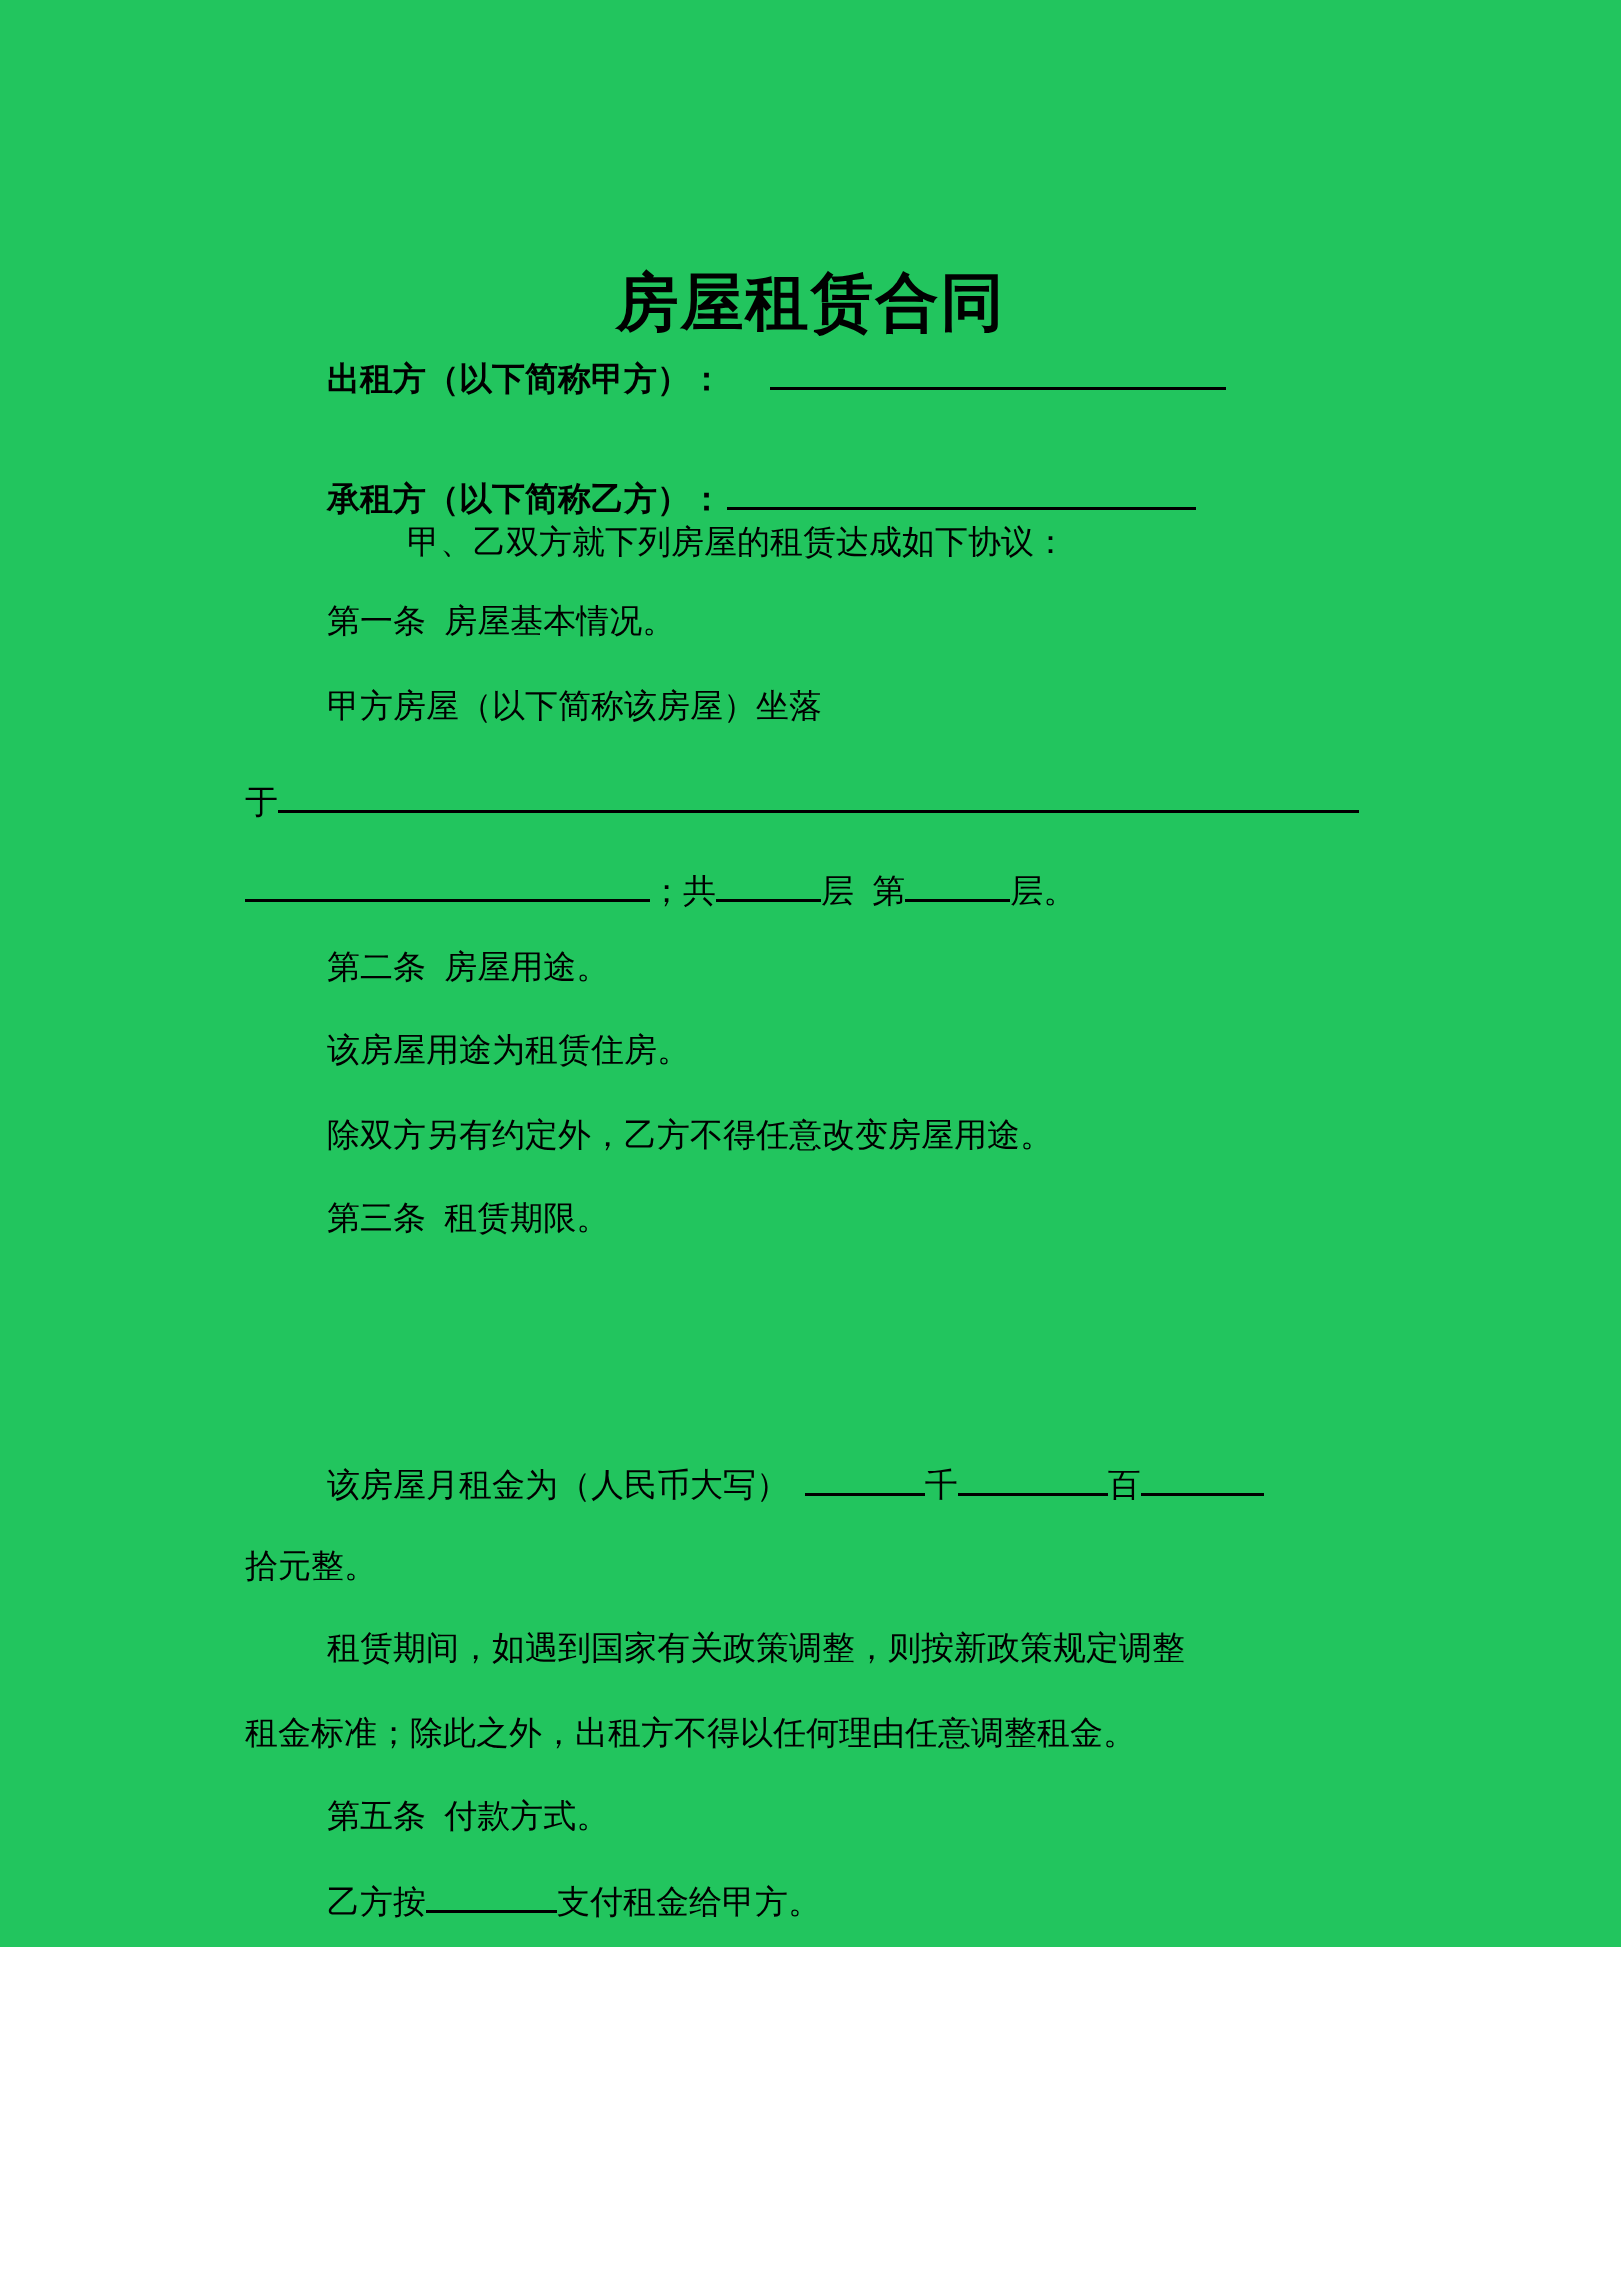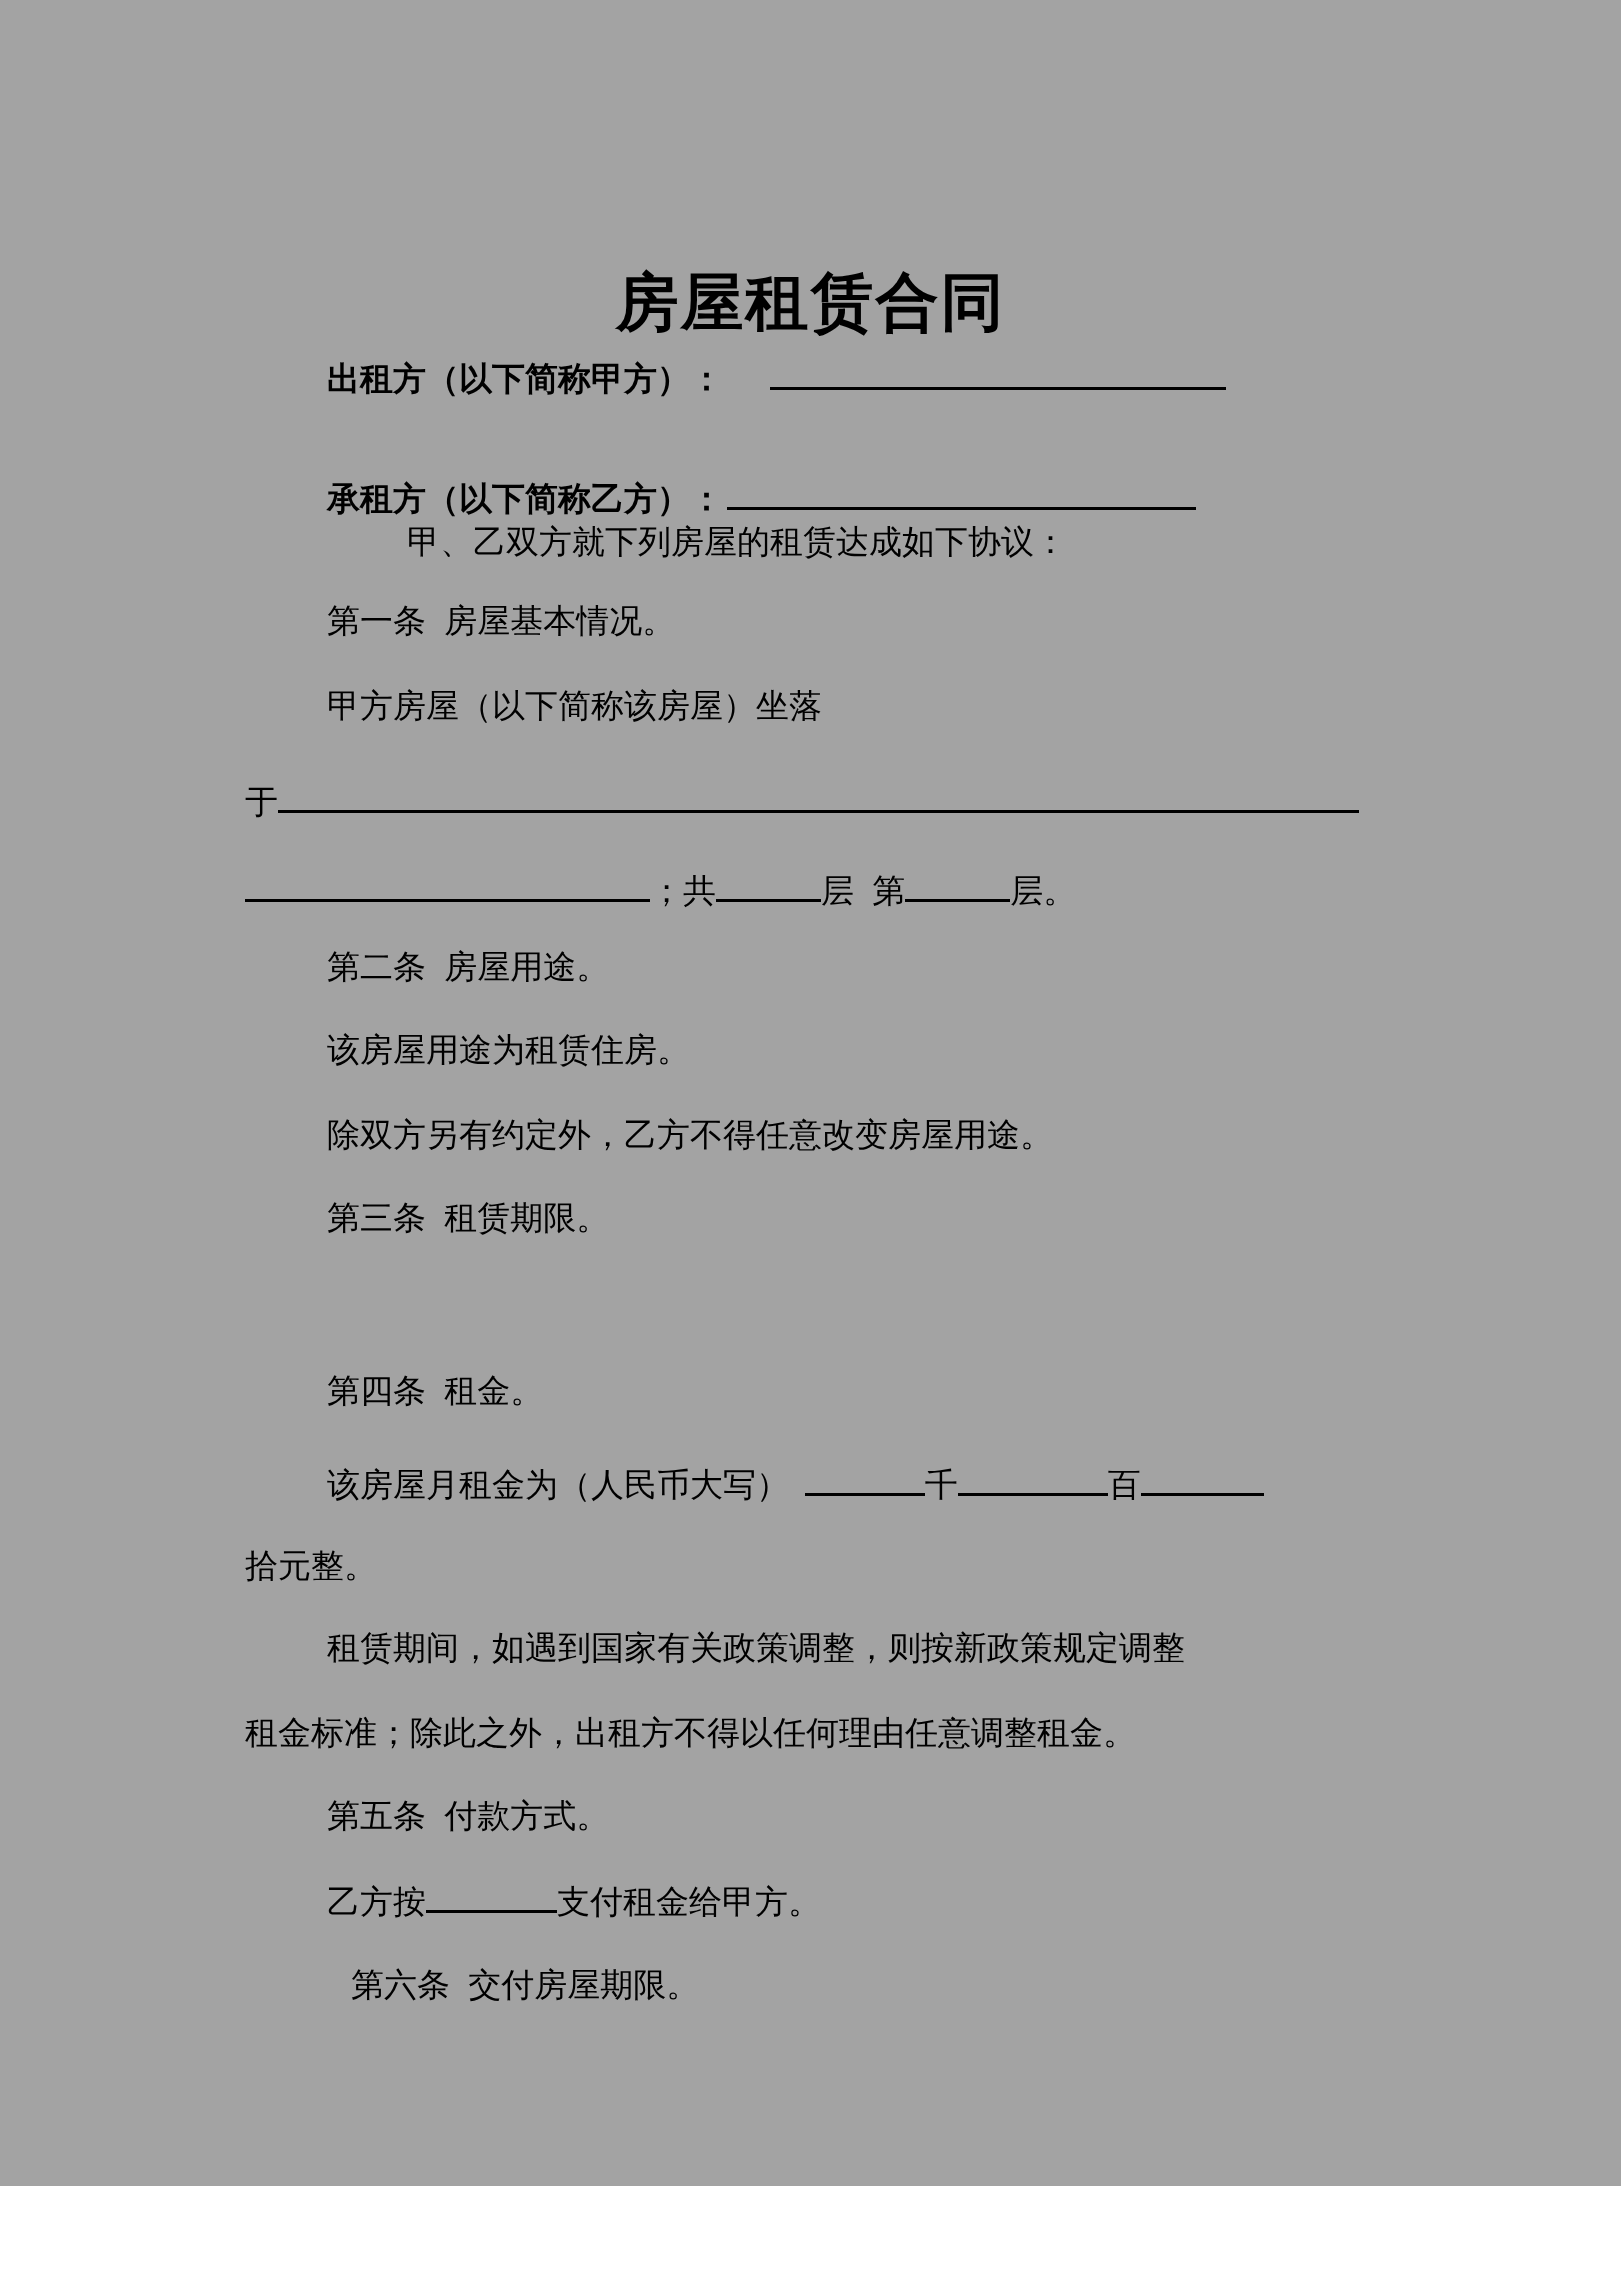--- a/index.html
+++ b/index.html
@@ -1,20 +1,20 @@
 <!DOCTYPE html>
 <html lang="zh"><head>
 <meta charset="utf-8">
 <style>
   html, body { margin: 0; padding: 0; background: #ffffff; }
   .page {
     position: relative;
     width: 1621px;
-    height: 2186px;
-    background: #a3a3a3;
+    height: 1947px;
+    background: #22c55e;
     color: #000000;
     font-family: "Liberation Sans", "DejaVu Sans", sans-serif;
     overflow: hidden;
   }
   .doc-title {
     position: absolute;
     top: 223px;
     left: 0;
     width: 100%;
     text-align: center;
@@ -99,21 +99,20 @@
 
   <div class="line l-c2-head">第二条  房屋用途。</div>
 
   <div class="line l-c2-line1">该房屋用途为租赁住房。</div>
 
   <div class="line l-c2-line2">除双方另有约定外，乙方不得任意改变房屋用途。</div>
 
   <div class="line l-c3-head">第三条  租赁期限。</div>
 
 
-  <div class="line l-c4-head">第四条  租金。</div>
 
   <div class="line l-c4-rent"><span>该房屋月租金为（人民币大写）</span><span class="blank w122 ml16"></span><span>千</span><span class="blank w153"></span><span>百</span><span class="blank w125"></span></div>
 
   <div class="line l-c4-rent2">拾元整。</div>
 
   <div class="line l-c4-policy1">租赁期间，如遇到国家有关政策调整，则按新政策规定调整</div>
 
   <div class="line l-c4-policy2">租金标准；除此之外，出租方不得以任何理由任意调整租金。</div>
 
   <div class="line l-c5-head">第五条  付款方式。</div>

